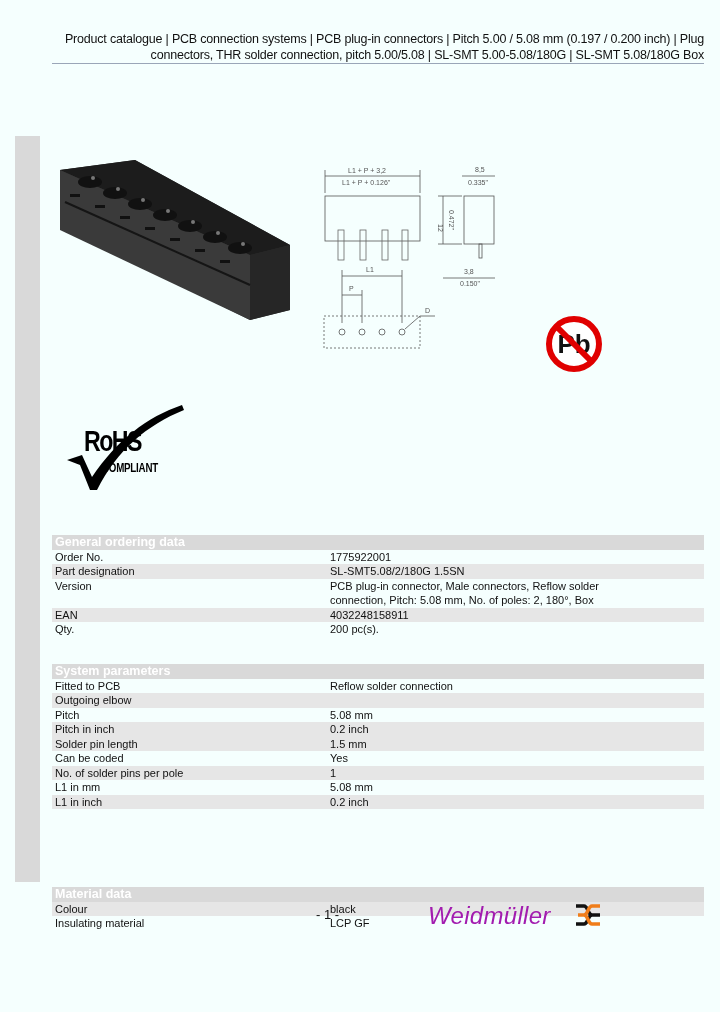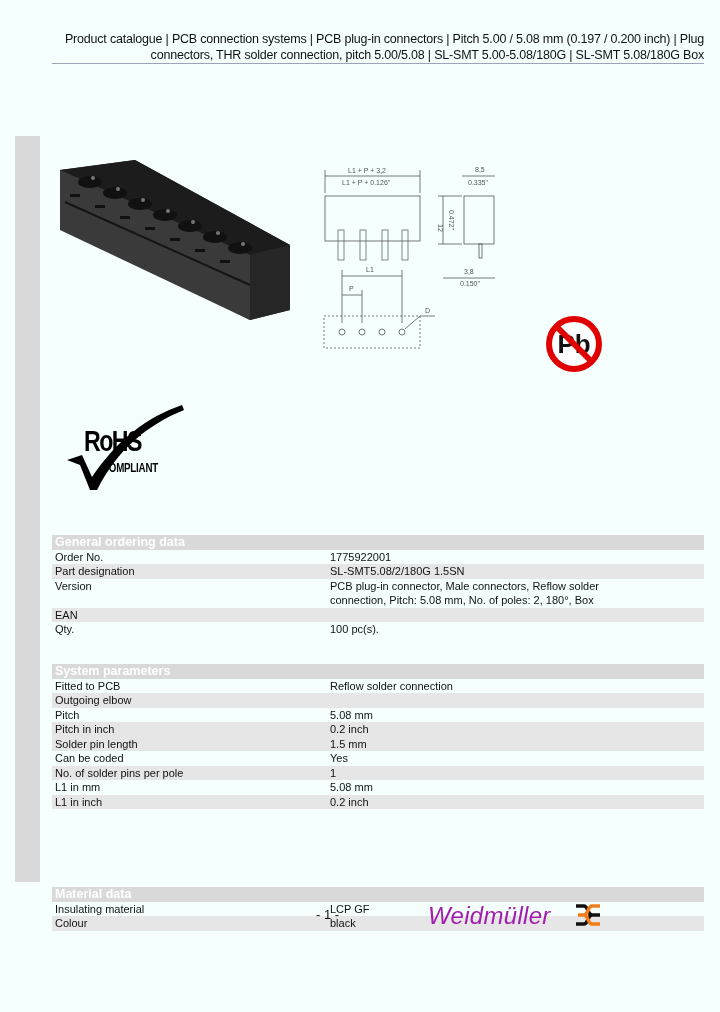--- a/index.html
+++ b/index.html
@@ -162,24 +162,25 @@
   <div class="row alt">
     <div class="k">Part designation</div>
     <div class="v">SL-SMT5.08/2/180G 1.5SN</div>
   </div>
   <div class="row">
     <div class="k">Version</div>
     <div class="v">PCB plug-in connector, Male connectors, Reflow solder connection, Pitch: 5.08 mm, No. of poles: 2, 180°, Box</div>
   </div>
   <div class="row alt">
     <div class="k">EAN</div>
+    <div class="v">4032248158911</div>
   </div>
   <div class="row">
     <div class="k">Qty.</div>
-    <div class="v">100 pc(s).</div>
+    <div class="v">200 pc(s).</div>
   </div>
 </div>
 
 <div class="table t-system">
   <div class="sec-head">System parameters</div>
   <div class="row">
     <div class="k">Fitted to PCB</div>
     <div class="v">Reflow solder connection</div>
   </div>
   <div class="row alt">
@@ -210,27 +211,27 @@
     <div class="v">5.08 mm</div>
   </div>
   <div class="row alt">
     <div class="k">L1 in inch</div>
     <div class="v">0.2 inch</div>
   </div>
 </div>
 
 <div class="table t-material">
   <div class="sec-head">Material data</div>
+  <div class="row alt">
+    <div class="k">Colour</div>
+    <div class="v">black</div>
+  </div>
   <div class="row">
     <div class="k">Insulating material</div>
     <div class="v">LCP GF</div>
-  </div>
-  <div class="row alt">
-    <div class="k">Colour</div>
-    <div class="v">black</div>
   </div>
 </div>
 
 <div class="page-num">- 1 -</div>
 
 <div class="logo">
   <span class="word">Weidmüller</span>
   <svg width="28" height="24" viewBox="0 0 28 24">
     <path d="M2,3 H10 C14,3 14,12 18,12" stroke="#111" stroke-width="3.5" fill="none"></path>
     <path d="M2,21 H10 C14,21 14,12 18,12" stroke="#111" stroke-width="3.5" fill="none"></path>

